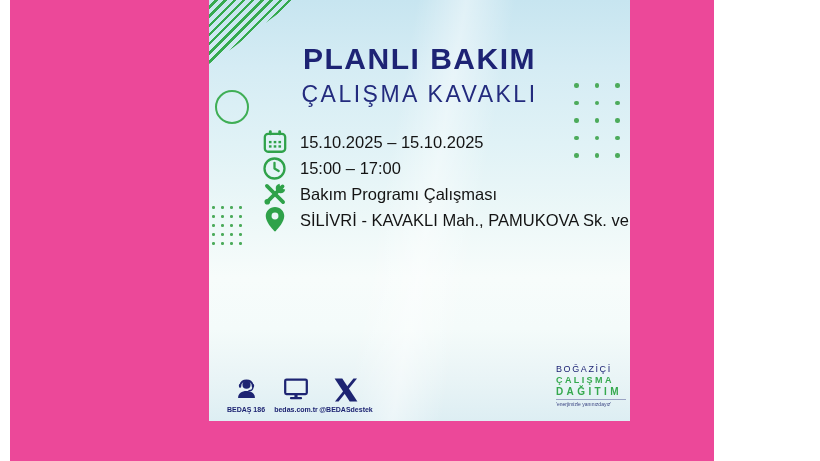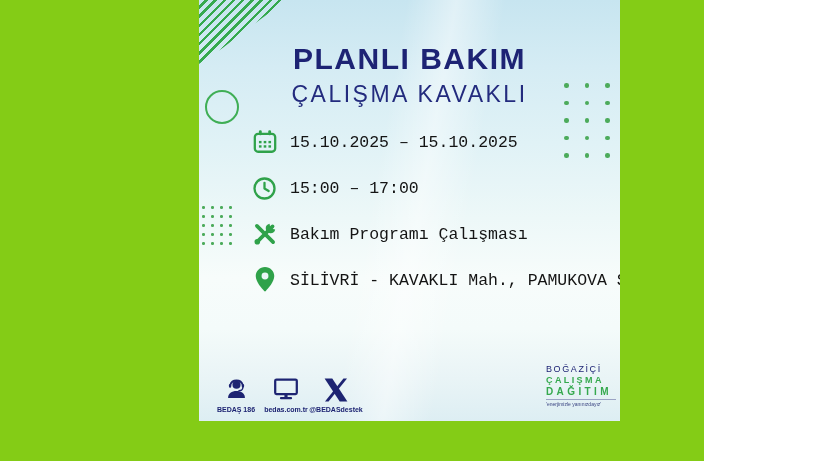--- a/index.html
+++ b/index.html
@@ -1,18 +1,18 @@
 <!DOCTYPE html>
 <html><head>
 <meta charset="utf-8">
 <style>
   * { margin: 0; padding: 0; box-sizing: border-box; }
   html, body { width: 820px; height: 461px; background: #ffffff; overflow: hidden;
     font-family: "Liberation Sans", sans-serif; }
-  .stage { position: relative; width: 704px; height: 461px; background: #84cc16; }
+  .stage { position: relative; width: 704px; height: 461px; background: #ec4899; margin-left: 10px; }
 
   .card {
     position: absolute; left: 199px; top: 0; width: 421px; height: 421px;
     background:
       linear-gradient(100deg, rgba(255,255,255,0) 42%, rgba(255,255,255,.45) 52%, rgba(255,255,255,0) 62%),
       linear-gradient(180deg, #c7e5f0 0%, #d5ecf4 16%, #e0f2f6 34%, #edf8f8 52%, #f7fcfb 66%, #f4fbfa 78%, #e9f4f6 90%, #ddeef3 100%);
     overflow: hidden;
   }
 
   
@@ -31,21 +31,21 @@
   .dots span { background: #4cab5b; border-radius: 50%; }
   .dots-left { left: 3px; top: 206px; grid-template-columns: repeat(4, 9px); grid-auto-rows: 9px; }
   .dots-left span { width: 2.5px; height: 2.5px; }
   .dots-right { left: 365px; top: 83px; grid-template-columns: repeat(3, 20.5px); grid-auto-rows: 17.5px; }
   .dots-right span { width: 4.5px; height: 4.5px; }
 
   .title-block { position: absolute; left: 0; top: 42px; width: 100%; text-align: center; }
   .title-line1 { font-size: 30px; font-weight: 800; letter-spacing: 1.5px; color: #1d2374; }
   .title-line2 { font-size: 23px; font-weight: 500; letter-spacing: 2.5px; color: #232b7e; margin-top: 5px; }
 
-  .info-rows { position: absolute; left: 52px; top: 129px; display: flex; flex-direction: column; gap: 20px; font-family: Liberation Mono, monospace; }
+  .info-rows { position: absolute; left: 52px; top: 129px; display: flex; flex-direction: column; gap: 0; }
   .info-row { display: flex; align-items: center; height: 26px; }
   .info-icon { width: 27px; height: 27px; flex: 0 0 27px; display: flex; align-items: center; justify-content: center; }
   .info-text { margin-left: 12px; font-size: 16.5px; color: #141414; white-space: nowrap; }
 
   .footer { position: absolute; left: 0; bottom: 6px; width: 100%; height: 52px; }
   .contacts { position: absolute; left: 12px; bottom: 2px; display: flex; }
   .contact { width: 50px; display: flex; flex-direction: column; align-items: center; }
   .contact .c-icon { height: 30px; display: flex; align-items: flex-end; justify-content: center; }
   .contact .c-label { margin-top: 4px; font-size: 7px; font-weight: 600; color: #1d2472; white-space: nowrap; }
 

